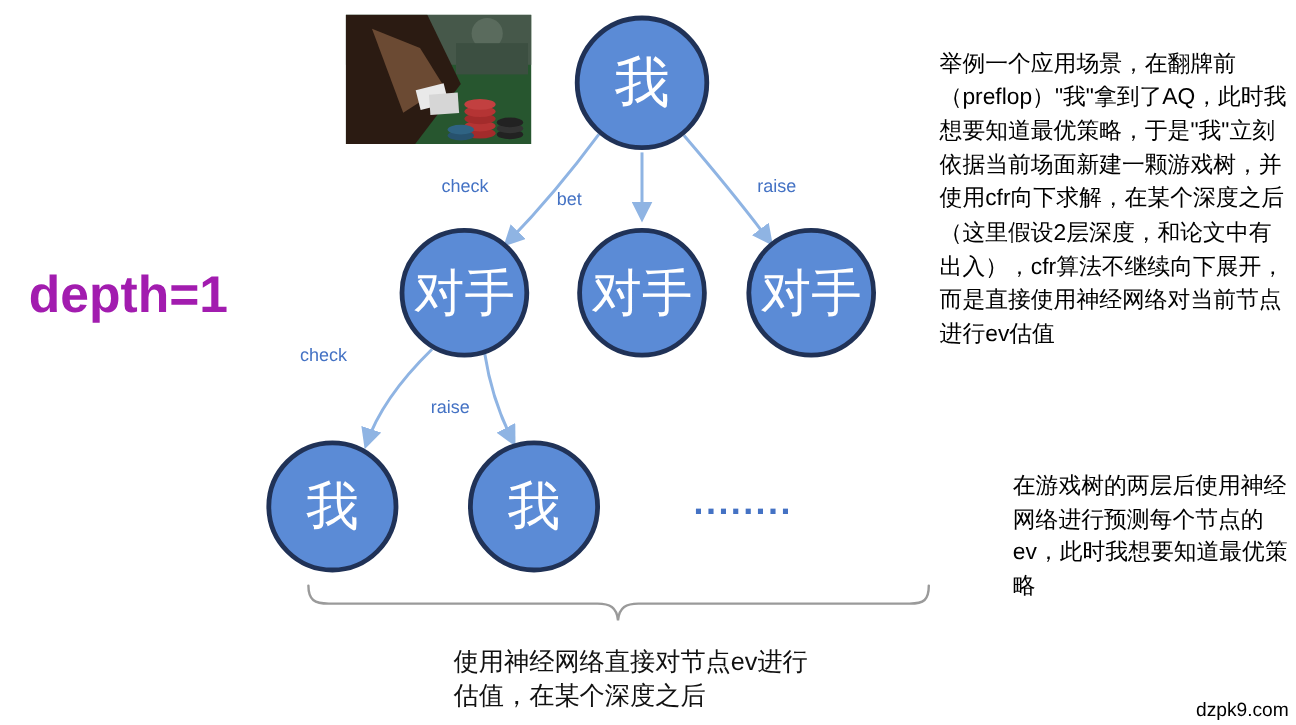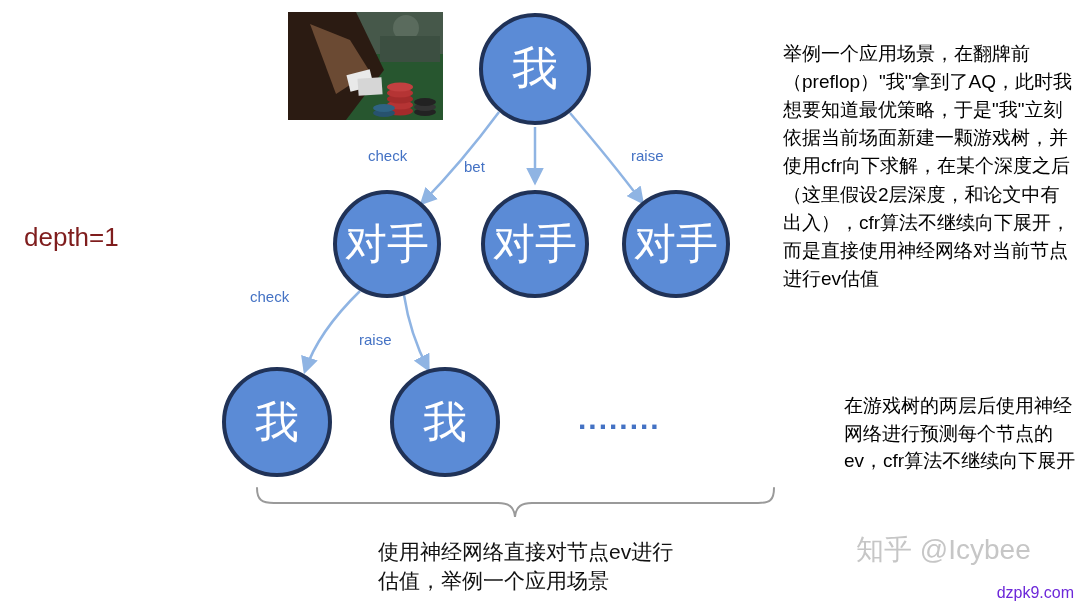--- a/index.html
+++ b/index.html
@@ -16,36 +16,36 @@
   .node-me{width:110px;height:110px;font-size:44px;top:367px;}
   .me1{left:222px}.me2{left:390px}
 
   .edge-label{position:absolute;color:#4472c4;font-size:15px;}
   .lbl-check1{left:368px;top:147px}
   .lbl-bet{left:464px;top:158px}
   .lbl-raise1{left:631px;top:147px}
   .lbl-check2{left:250px;top:288px}
   .lbl-raise2{left:359px;top:331px}
 
-  .depth-label{position:absolute;color:#7f1d1d;font-size:26px;}
+  .depth-label{position:absolute;color:#a21caf;font-size:43px;font-weight:bold;}
   .depth1{left:24px;top:222px}
   .depth2{left:24px;top:410px}
 
   .ellipsis{position:absolute;left:578px;top:402px;color:#4472c4;font-size:30px;
             font-weight:bold;letter-spacing:2px;}
 
   .right-top{position:absolute;left:783px;top:40px;width:294px;font-size:19px;
              line-height:1.48;color:#000;}
   .right-bottom{position:absolute;left:844px;top:392px;width:232px;font-size:19px;
              line-height:1.45;color:#000;}
   .brace-caption{position:absolute;left:378px;top:537px;width:312px;font-size:21px;
              line-height:1.4;color:#111;}
 
   .watermark-author{position:absolute;left:856px;top:531px;font-size:28px;color:#c6c6c6;}
-  .watermark-site{position:absolute;right:6px;bottom:2px;font-size:16px;color:#6d28d9;}
+  .watermark-site{position:absolute;right:6px;bottom:2px;font-size:16px;color:#000000;}
 
   .photo{position:absolute;left:288px;top:12px;width:155px;height:108px;overflow:hidden;}
 </style>
 </head>
 <body>
 
 <div class="stage">
 
   <div class="photo">
     <svg width="155" height="108" viewBox="0 0 155 108">
@@ -99,19 +99,18 @@
   <span class="edge-label lbl-bet">bet</span>
   <span class="edge-label lbl-raise1">raise</span>
   <span class="edge-label lbl-check2">check</span>
   <span class="edge-label lbl-raise2">raise</span>
 
   <div class="ellipsis">........</div>
 
   <div class="depth-label depth1">depth=1</div>
 
   <div class="right-top">举例一个应用场景，在翻牌前（preflop）"我"拿到了AQ，此时我想要知道最优策略，于是"我"立刻依据当前场面新建一颗游戏树，并使用cfr向下求解，在某个深度之后（这里假设2层深度，和论文中有出入），cfr算法不继续向下展开，而是直接使用神经网络对当前节点进行ev估值</div>
-  <div class="right-bottom">在游戏树的两层后使用神经网络进行预测每个节点的ev，cfr算法不继续向下展开</div>
-  <div class="brace-caption">使用神经网络直接对节点ev进行估值，举例一个应用场景</div>
+  <div class="right-bottom">在游戏树的两层后使用神经网络进行预测每个节点的ev，此时我想要知道最优策略</div>
+  <div class="brace-caption">使用神经网络直接对节点ev进行估值，在某个深度之后</div>
 
-  <div class="watermark-author">知乎 @Icybee</div>
   <div class="watermark-site">dzpk9.com</div>
 
 </div>
 
 </body></html>

